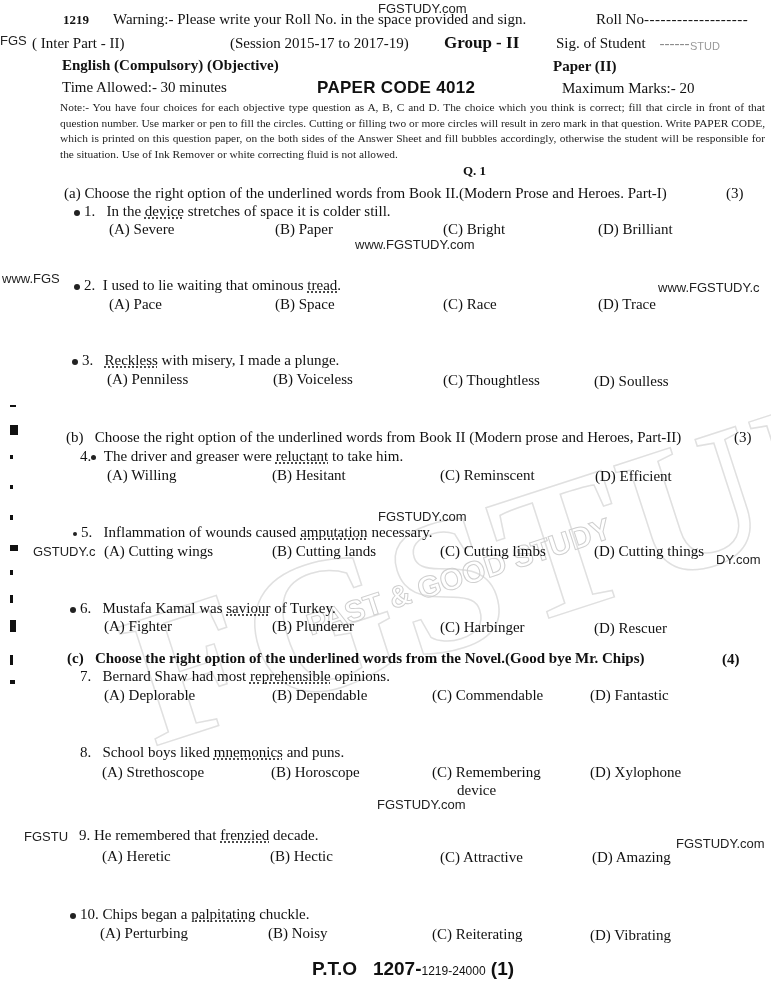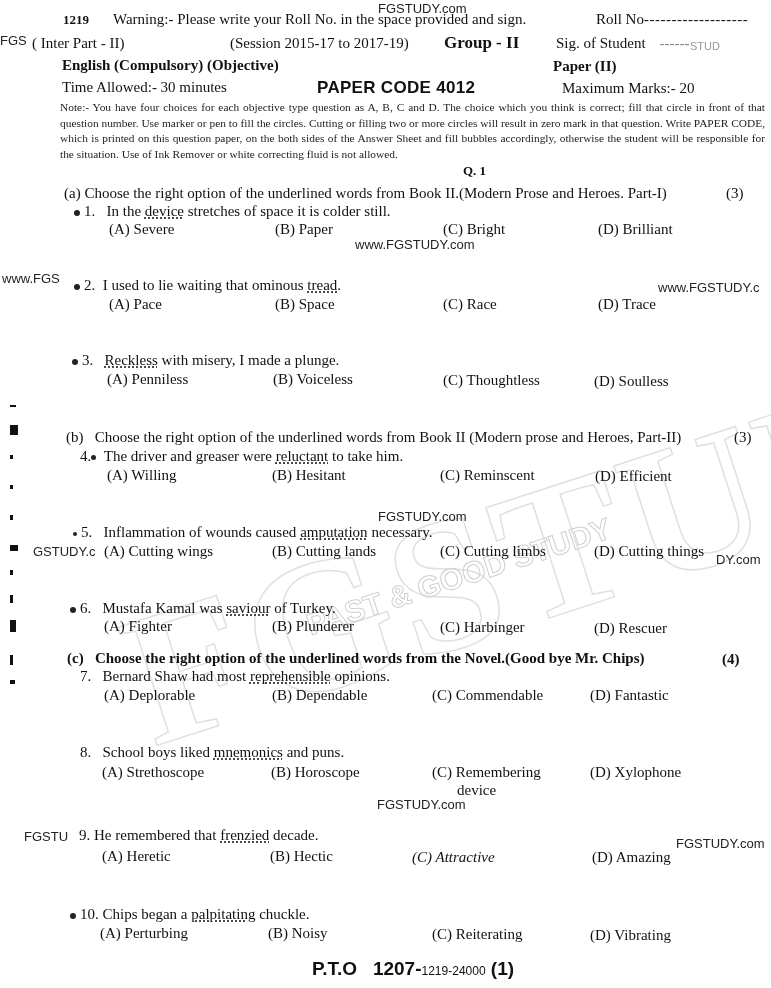--- a/index.html
+++ b/index.html
@@ -160,21 +160,21 @@
 <div class="opt" style="left:271px;top:764px;">(B) Horoscope</div>
 <div class="opt" style="left:432px;top:764px;">(C) Remembering</div>
 <div class="opt" style="left:457px;top:782px;">device</div>
 <div class="opt" style="left:590px;top:764px;">(D)  Xylophone</div>
 
 <div class="q" style="left:79px;top:827px;">
   <span>9.</span> <span>He remembered that </span><u class="ul">frenzied</u><span> decade.</span>
 </div>
 <div class="opt" style="left:102px;top:848px;">(A) Heretic</div>
 <div class="opt" style="left:270px;top:848px;">(B) Hectic</div>
-<div class="opt" style="left:412px;top:849px;font-style:italic;">(C) Attractive</div>
+<div class="opt" style="left:440px;top:849px;">(C) Attractive</div>
 <div class="opt" style="left:592px;top:849px;">(D)  Amazing</div>
 
 <div class="q" style="left:70px;top:906px;">
   <span class="bullet"></span><span>10.</span> <span>Chips began a </span><u class="ul">palpitating</u><span> chuckle.</span>
 </div>
 <div class="opt" style="left:100px;top:925px;">(A) Perturbing</div>
 <div class="opt" style="left:268px;top:925px;">(B) Noisy</div>
 <div class="opt" style="left:432px;top:926px;">(C) Reiterating</div>
 <div class="opt" style="left:590px;top:927px;">(D)  Vibrating</div>
 

